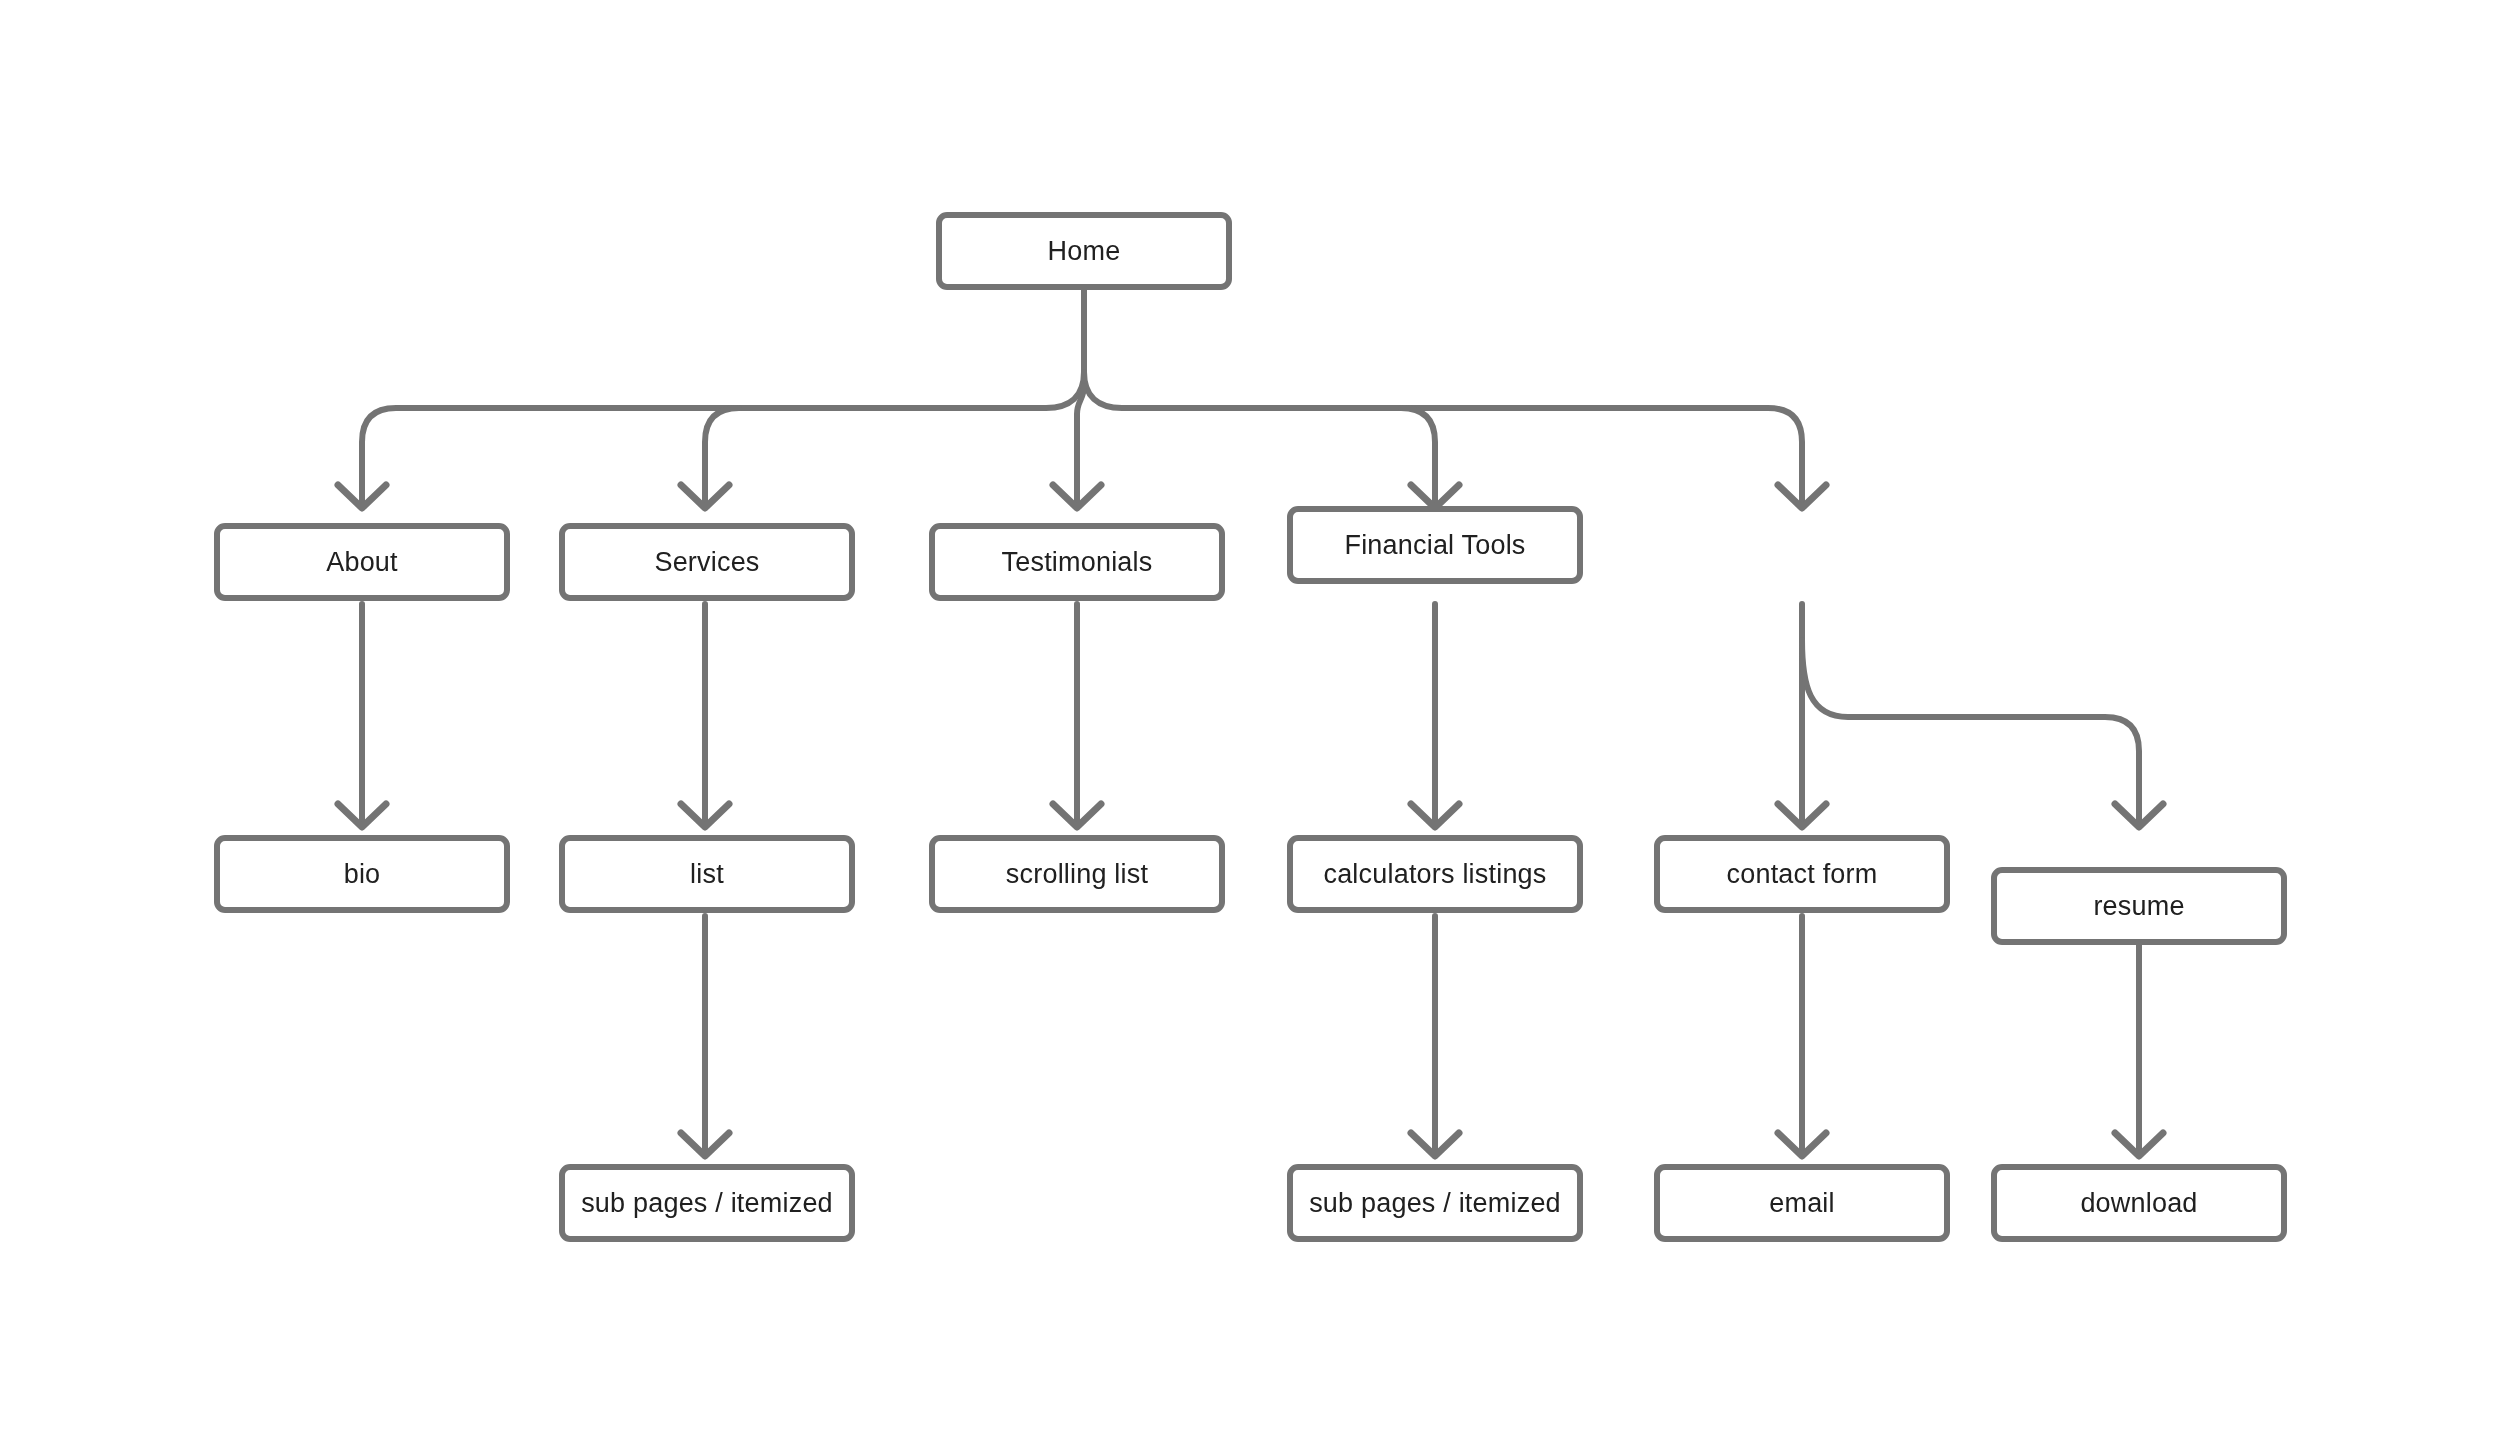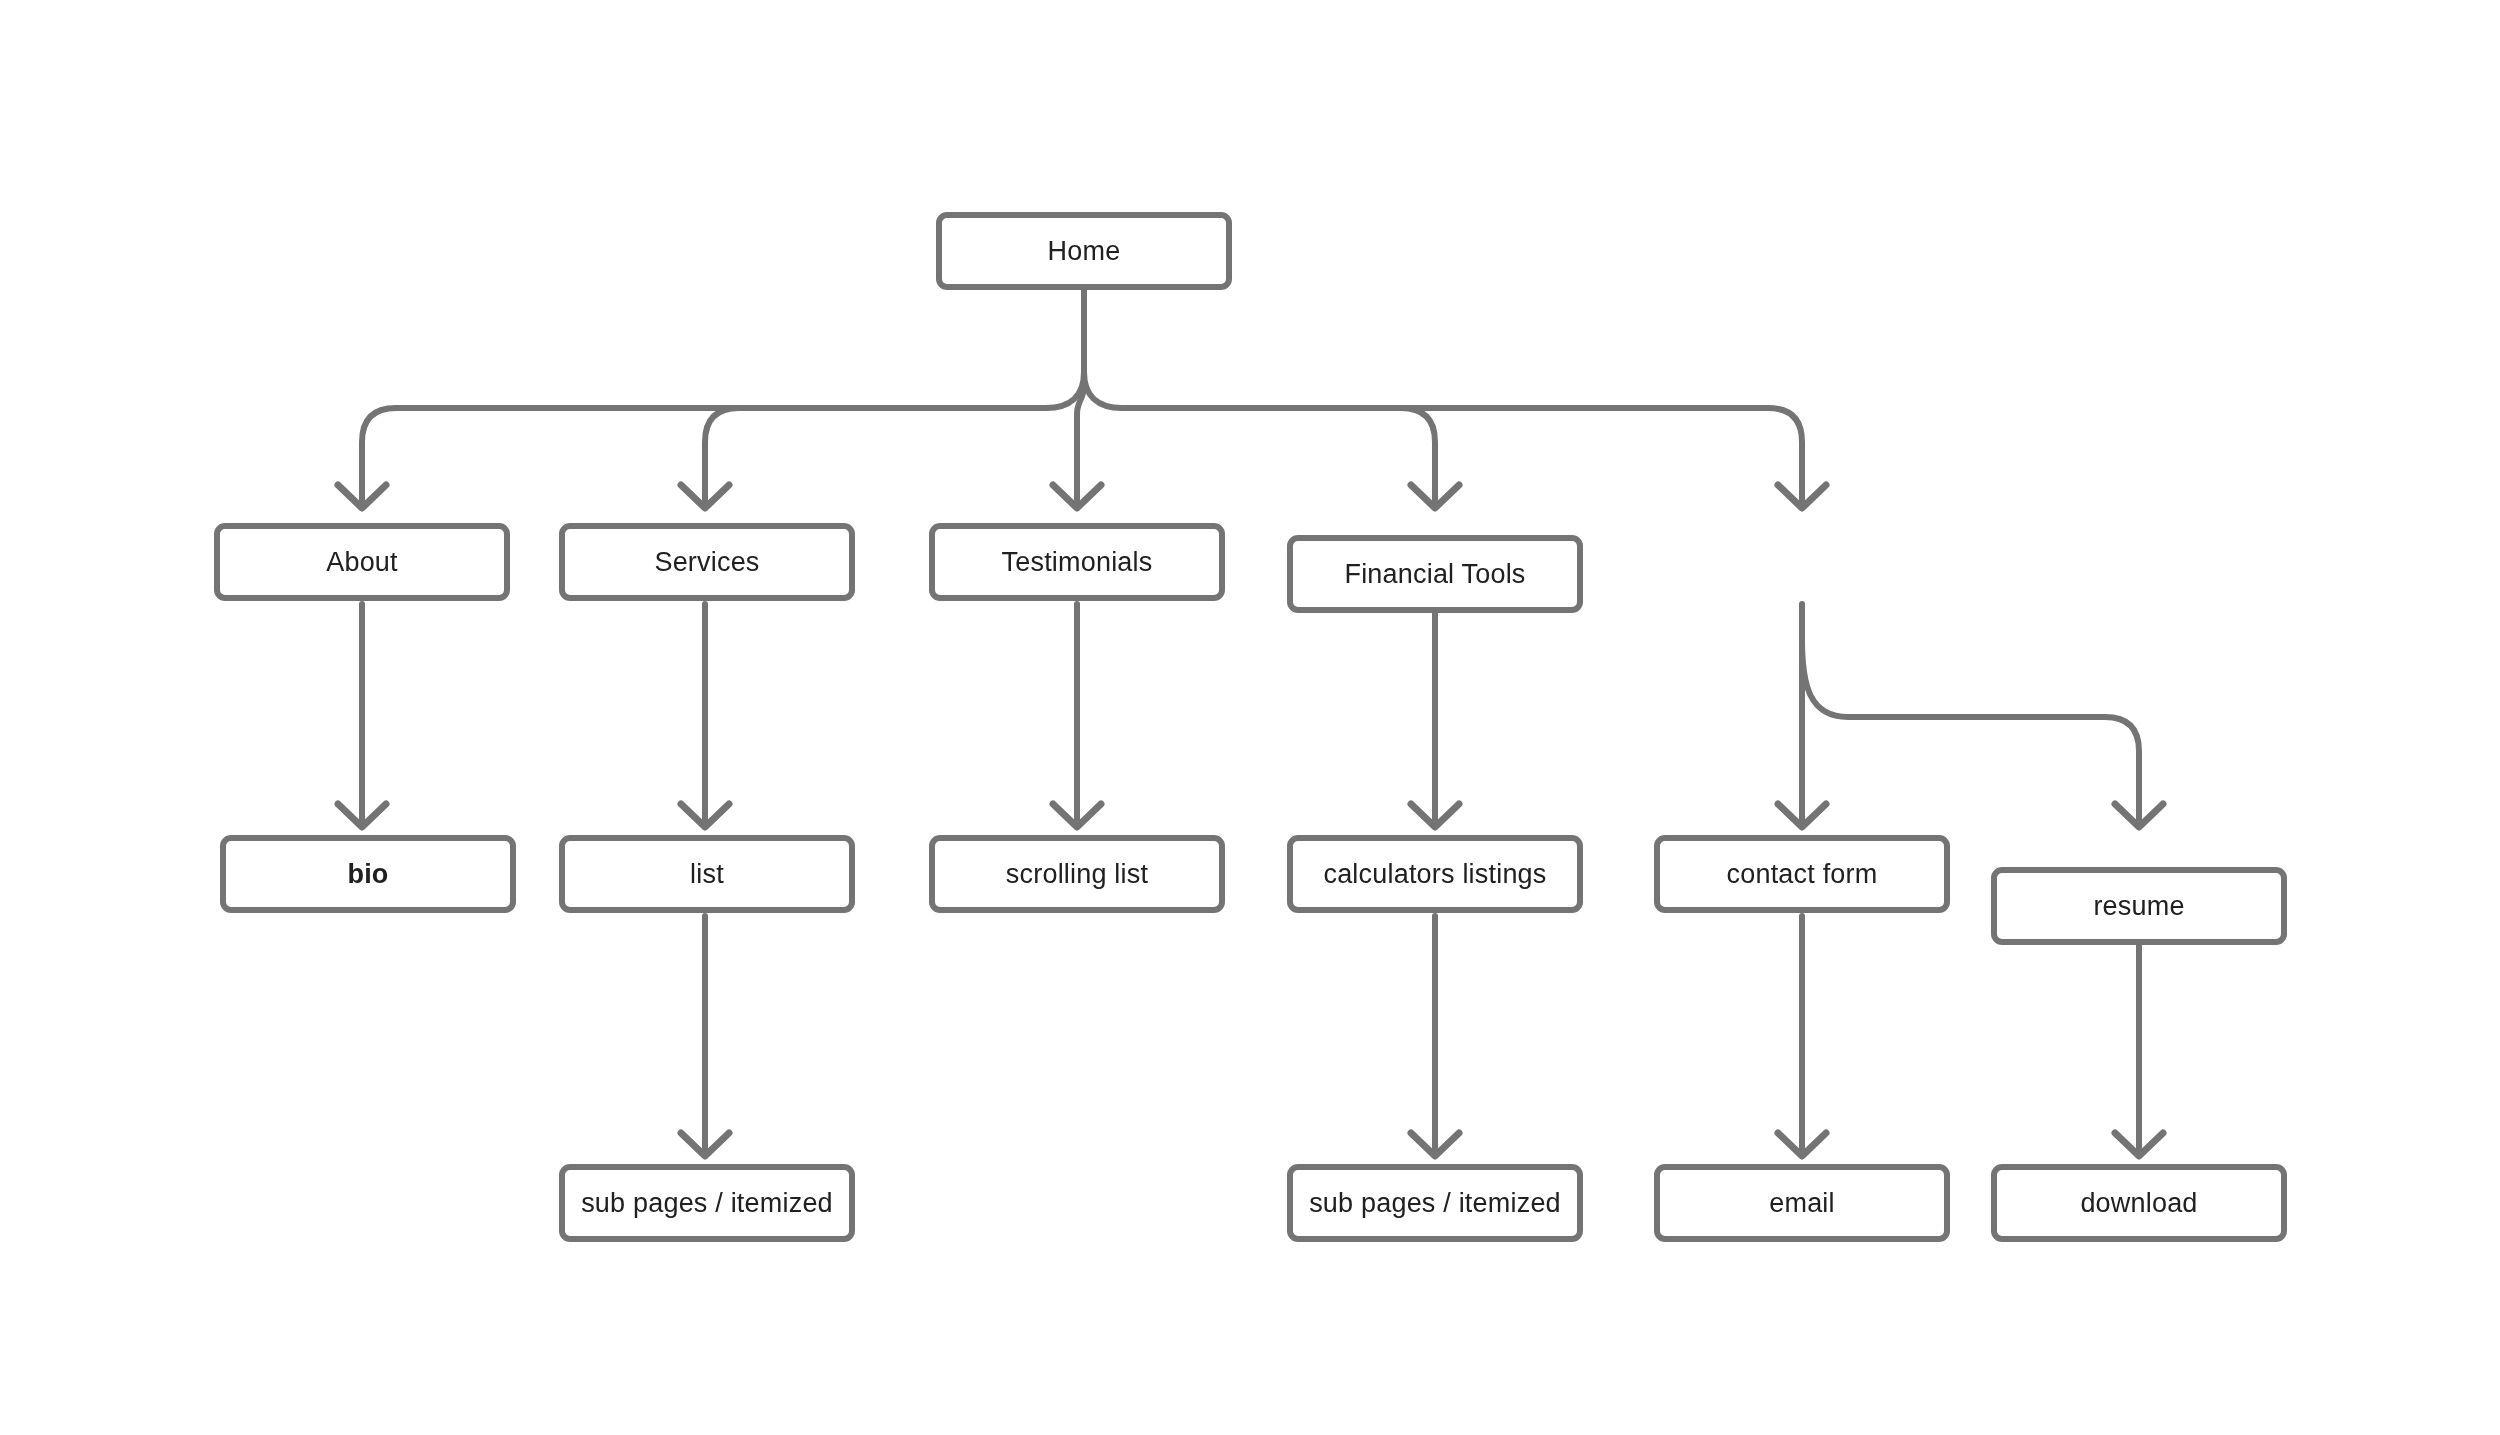--- a/index.html
+++ b/index.html
@@ -35,23 +35,23 @@
     font-size:27px;
     color:var(--text);
     white-space:nowrap;
     letter-spacing:0.2px;
   }
   
   .n-home{left:936px;top:212px;}
   .n-about{left:214px;top:523px;}
   .n-services{left:559px;top:523px;}
   .n-testimonials{left:929px;top:523px;}
-  .n-financial{left:1287px;top:535px;}
+  .n-financial{left:1287px;top:506px;}
   .n-contact{left:1654px;top:523px;}
-  .n-bio{left:220px;top:835px;font-weight:bold;}
+  .n-bio{left:214px;top:835px;}
   .n-list{left:559px;top:835px;}
   .n-scrolling{left:929px;top:835px;}
   .n-calculators{left:1287px;top:835px;}
   .n-contactform{left:1654px;top:835px;}
   .n-resume{left:1991px;top:835px;margin-top:32px;}
   .n-subpages1{left:559px;top:1164px;}
   .n-subpages2{left:1287px;top:1164px;}
   .n-email{left:1654px;top:1164px;}
   .n-download{left:1991px;top:1164px;}
 </style>

